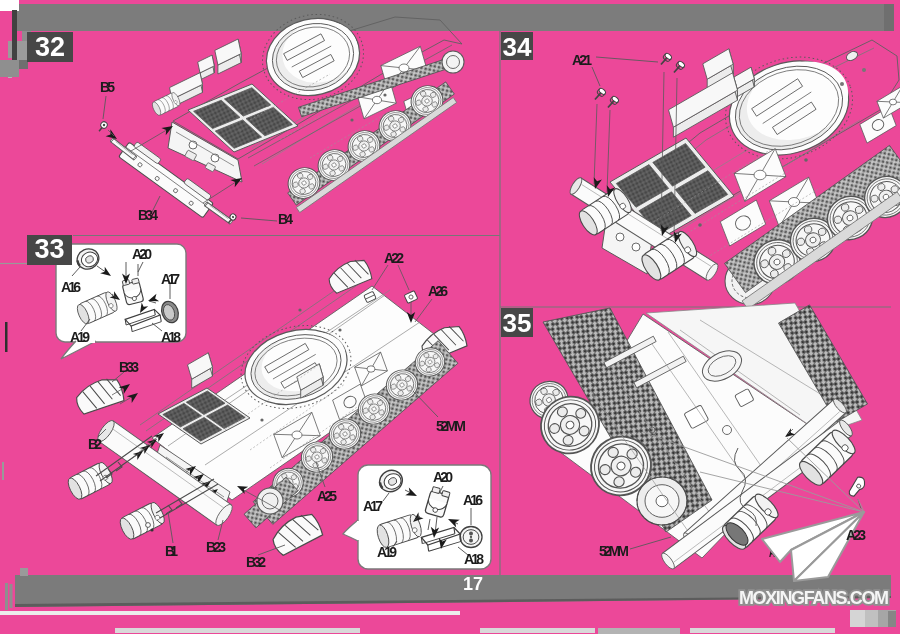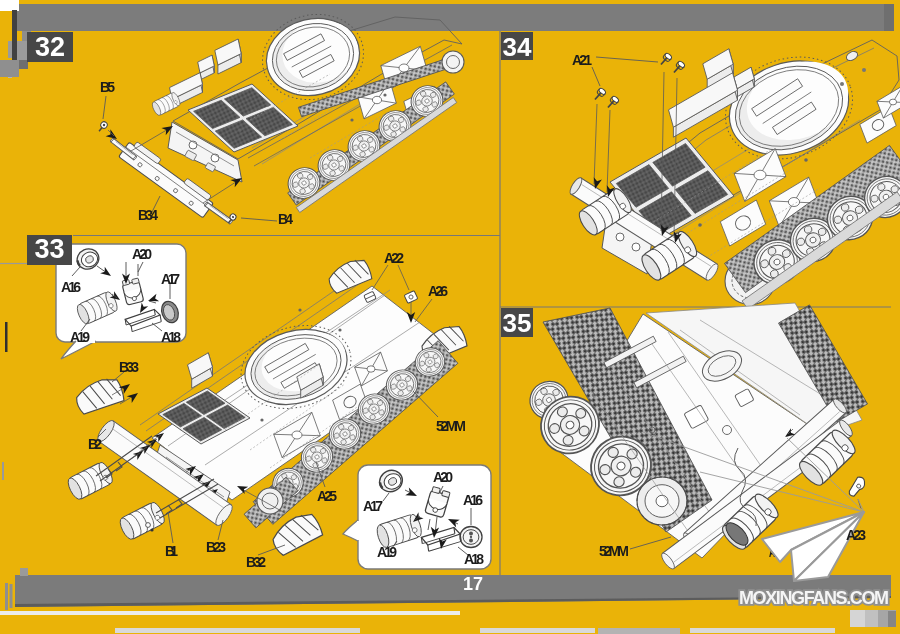--- a/index.html
+++ b/index.html
@@ -1,16 +1,16 @@
 <!DOCTYPE html>
 <html><head>
 <meta charset="utf-8">
 <style>
 html,body{margin:0;padding:0;background:#ffffff;}
-#page{position:relative;width:900px;height:634px;overflow:hidden;background:#eab308;font-family:"Liberation Sans",sans-serif;}
+#page{position:relative;width:900px;height:634px;overflow:hidden;background:#ec4899;font-family:"Liberation Sans",sans-serif;}
 svg{position:absolute;left:0;top:0;}
 </style>
 </head>
 <body>
 <div id="page">
 <svg width="900" height="634" viewBox="0 0 900 634">
 <defs>
 <pattern id="mesh" width="4" height="4" patternUnits="userSpaceOnUse" patternTransform="rotate(-26)">
   <rect width="4" height="4" fill="#474747"></rect>
   <path d="M0 2h4M2 0v4" stroke="#808080" stroke-width="0.6"></path>

